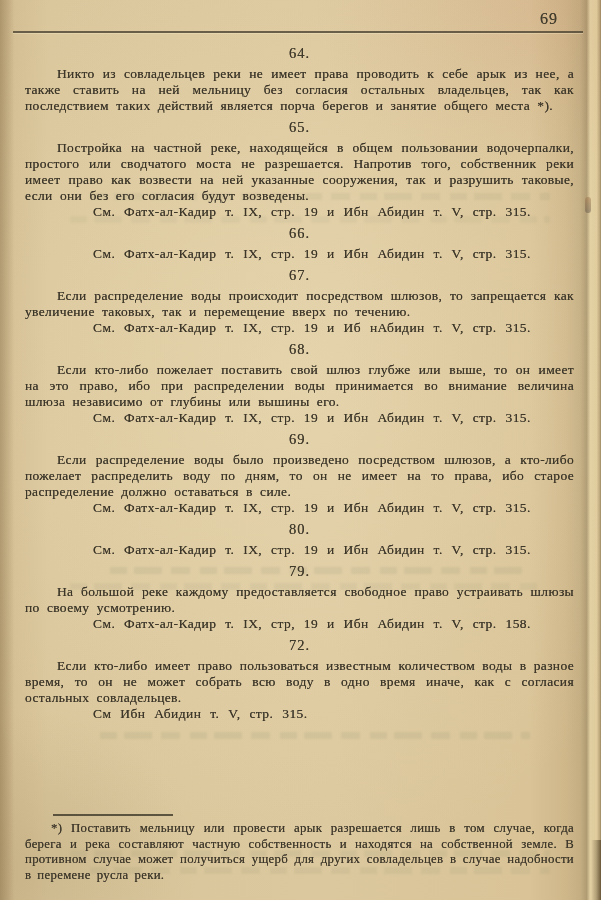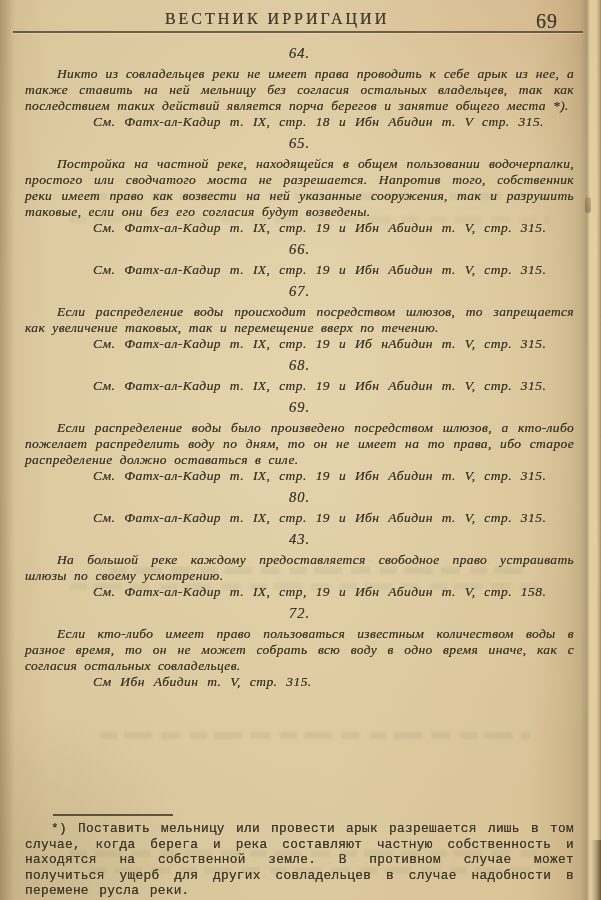--- a/index.html
+++ b/index.html
@@ -58,78 +58,76 @@
   .bleed-5 { left:100px; top:731px; width:430px; height:9px; opacity:.13; }
   .bleed-6 { left:70px;  top:849px; width:480px; height:9px; opacity:.11; }
   .bleed-7 { left:90px;  top:866px; width:460px; height:9px; opacity:.10; }
 
   
   .header { position:absolute; top:8px; left:25px; right:27px; height:24px; }
   .header-title {
     position:absolute; left:50%; transform:translateX(-60%); top:2px;
     font-size:16px; letter-spacing:3px; white-space:nowrap; color:#433d2e;
   }
-  .header-pagenum { position:absolute; right:16px; top:2px; font-size:20px; letter-spacing:1px; color:#433d2e; }
+  .header-pagenum { position:absolute; right:16px; top:2px; font-size:16px; letter-spacing:1px; color:#433d2e; }
   .header-rule {
     position:absolute; top:31px; left:13px; width:570px; height:2px;
     background:#4d4533; opacity:.8; box-shadow:0 1px 0 rgba(255,245,215,.35);
   }
 
   
   .content { position:absolute; top:40px; left:25px; width:549px; }
-  .law-section { margin-bottom:1px;font-style:italic; }
+  .law-section { margin-bottom:1px; }
   .sec-num {
     font-size:14.5px; font-weight:normal; text-align:center;
     letter-spacing:1px; margin:5px 0 4px 0; line-height:17px; color:#403a2b;
   }
   .sec-body {
     font-size:13.5px; line-height:16px; text-align:justify;
     text-indent:32px; letter-spacing:.35px; word-spacing:3.5px; color:#3d372a;
   }
   .sec-cite {
     font-size:13.5px; line-height:16px; padding-left:68px;
     letter-spacing:.45px; word-spacing:5px; color:#3d372a;
   }
 
   
   .footnote-block { position:absolute; left:25px; width:549px; top:814px; }
   .footnote-rule { width:120px; height:2px; background:#453f2e; opacity:.85; margin-left:28px; margin-bottom:5px; }
   .footnote-text {
     font-size:12.8px; line-height:15.5px; text-align:justify;
-    text-indent:26px; letter-spacing:.3px; word-spacing:2.5px; color:#3e382b;font-family:Liberation Mono, monospace;
+    text-indent:26px; letter-spacing:.3px; word-spacing:2.5px; color:#3e382b;
   }
 </style>
 </head>
 <body>
 
 <div class="page">
 
   <div class="edge-left"></div>
   <div class="edge-right"></div>
   <div class="corner-shadow"></div>
   <div class="smudge"></div>
   <div class="bleed bleed-1"></div>
   <div class="bleed bleed-2"></div>
   <div class="bleed bleed-3"></div>
   <div class="bleed bleed-4"></div>
   <div class="bleed bleed-5"></div>
   <div class="bleed bleed-6"></div>
   <div class="bleed bleed-7"></div>
 
   <div class="header">
-    <span class="header-title">ВЕСТНИК ИРРИГАЦИИ</span>
     <span class="header-pagenum">69</span>
   </div>
   <div class="header-rule"></div>
 
   <div class="content">
   <section class="law-section">
     <h2 class="sec-num">64.</h2>
     <p class="sec-body">Никто из совладельцев реки не имеет права проводить к себе арык из нее, а также ставить на ней мельницу без согласия остальных владельцев, так как последствием таких действий является порча берегов и занятие общего места *).</p>
-    <p class="sec-cite">См. Фатх-ал-Кадир т. IX, стр. 18 и Ибн Абидин т. V стр. 315.</p>
   </section>
 
   <section class="law-section">
     <h2 class="sec-num">65.</h2>
     <p class="sec-body">Постройка на частной реке, находящейся в общем пользовании водочерпалки, простого или сводчатого моста не разрешается. Напротив того, собственник реки имеет право как возвести на ней указанные сооружения, так и разрушить таковые, если они без его согласия будут возведены.</p>
     <p class="sec-cite">См. Фатх-ал-Кадир т. IX, стр. 19 и Ибн Абидин т. V, стр. 315.</p>
   </section>
 
   <section class="law-section">
     <h2 class="sec-num">66.</h2>
@@ -137,36 +135,37 @@
   </section>
 
   <section class="law-section">
     <h2 class="sec-num">67.</h2>
     <p class="sec-body">Если распределение воды происходит посредством шлюзов, то запрещается как увеличение таковых, так и перемещение вверх по течению.</p>
     <p class="sec-cite">См. Фатх-ал-Кадир т. IX, стр. 19 и Иб нАбидин т. V, стр. 315.</p>
   </section>
 
   <section class="law-section">
     <h2 class="sec-num">68.</h2>
+    <p class="sec-body">Если кто-либо пожелает поставить свой шлюз глубже или выше, то он имеет на это право, ибо при распределении воды принимается во внимание величина шлюза независимо от глубины или вышины его.</p>
     <p class="sec-cite">См. Фатх-ал-Кадир т. IX, стр. 19 и Ибн Абидин т. V, стр. 315.</p>
   </section>
 
   <section class="law-section">
     <h2 class="sec-num">69.</h2>
     <p class="sec-body">Если распределение воды было произведено посредством шлюзов, а кто-либо пожелает распределить воду по дням, то он не имеет на то права, ибо старое распределение должно оставаться в силе.</p>
     <p class="sec-cite">См. Фатх-ал-Кадир т. IX, стр. 19 и Ибн Абидин т. V, стр. 315.</p>
   </section>
 
   <section class="law-section">
     <h2 class="sec-num">80.</h2>
     <p class="sec-cite">См. Фатх-ал-Кадир т. IX, стр. 19 и Ибн Абидин т. V, стр. 315.</p>
   </section>
 
   <section class="law-section">
-    <h2 class="sec-num">43.</h2>
+    <h2 class="sec-num">79.</h2>
     <p class="sec-body">На большой реке каждому предоставляется свободное право устраивать шлюзы по своему усмотрению.</p>
     <p class="sec-cite">См. Фатх-ал-Кадир т. IX, стр, 19 и Ибн Абидин т. V, стр. 158.</p>
   </section>
 
   <section class="law-section">
     <h2 class="sec-num">72.</h2>
     <p class="sec-body">Если кто-либо имеет право пользоваться известным количеством воды в разное время, то он не может собрать всю воду в одно время иначе, как с согласия остальных совладельцев.</p>
     <p class="sec-cite">См Ибн Абидин т. V, стр. 315.</p>
   </section>
 </div>

